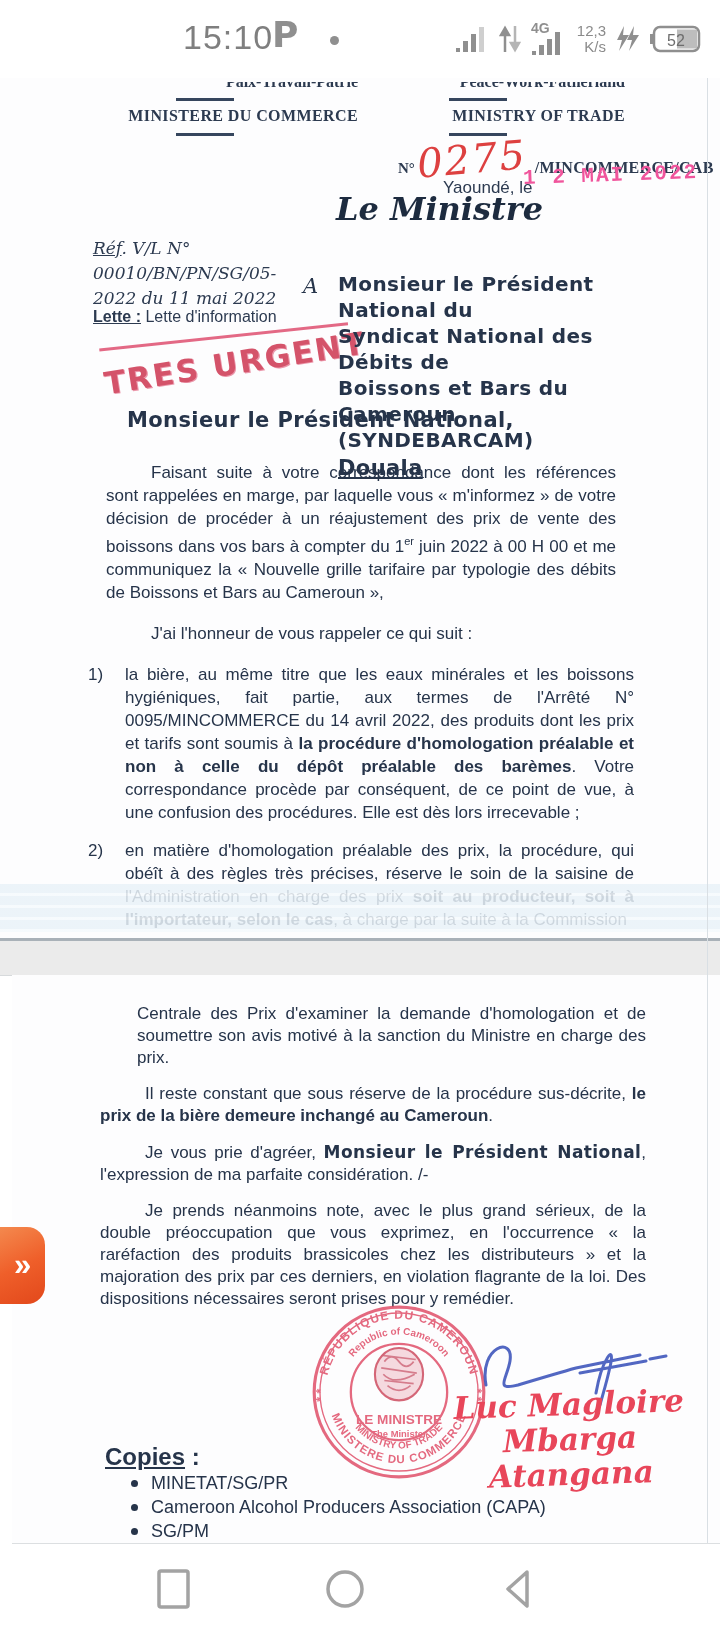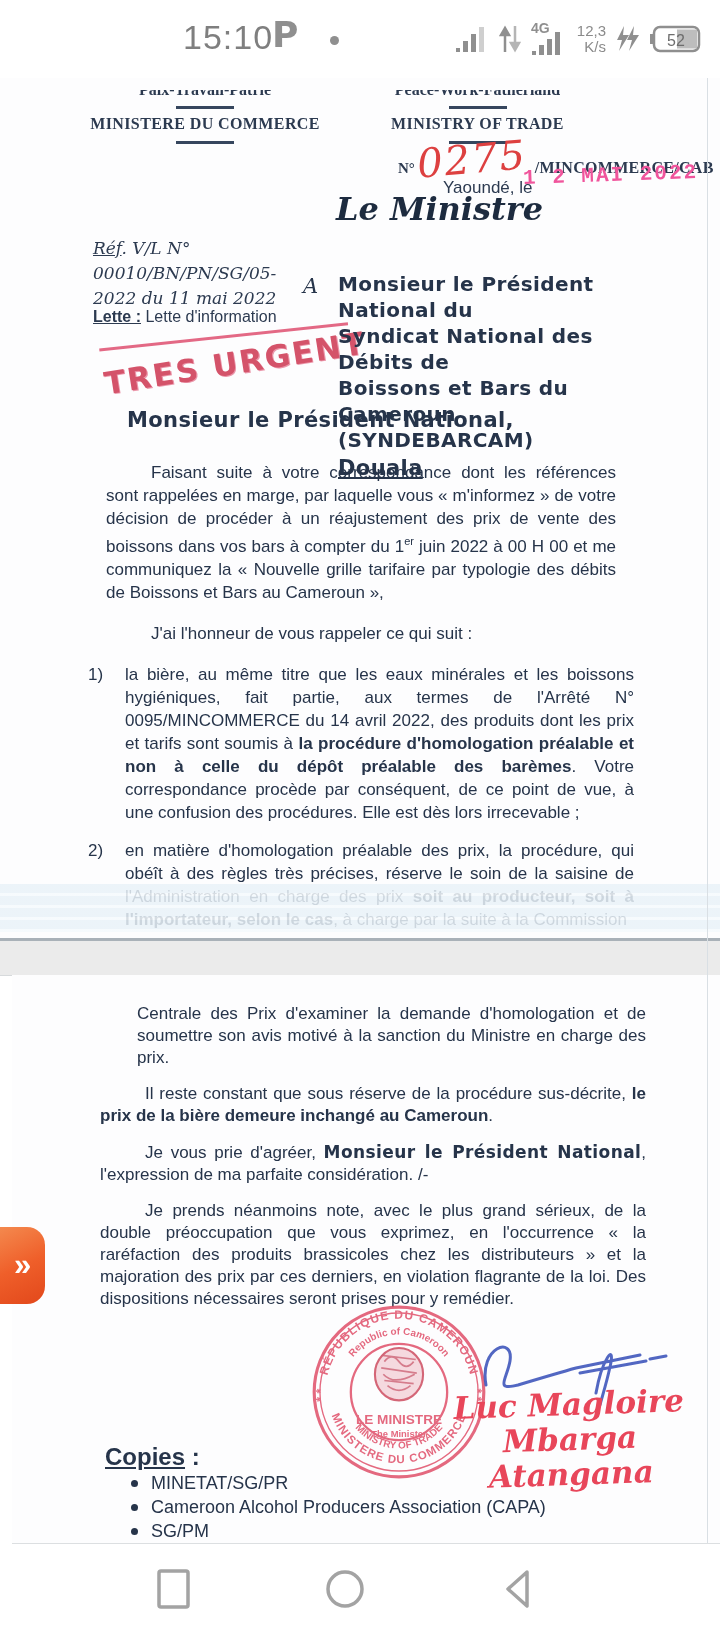--- a/index.html
+++ b/index.html
@@ -19,21 +19,21 @@
   .page-gap{position:absolute;top:941px;left:0;width:720px;height:34px;background:#ebebeb;
             border-bottom:1px solid #d7dadc;}
   .page2{position:absolute;top:975px;left:12px;width:720px;height:568px;background:#fdfdfe;
          border-bottom:1px solid #dcdfe1;}
   .page-edge{position:absolute;top:78px;right:12px;width:1px;height:1465px;background:#d9dfe4;}
   .ink{color:#26344a;}
   .serifb{font-family:"Liberation Serif",serif;font-weight:700;}
   .hand{font-family:"DejaVu Sans",sans-serif;font-weight:700;letter-spacing:.4px;}
   .script{font-family:"DejaVu Serif",serif;font-style:italic;}
   
-  .col{position:absolute;top:12px;text-align:center;color:#2c3a50;}
+  .col{position:absolute;top:4px;text-align:right;color:#2c3a50;}
   .col-left{left:52px;width:306px;}
   .col-right{left:330px;width:295px;}
   .motto-clip{height:11px;overflow:hidden;}
   .motto-clip span{display:block;margin-top:-9px;font-size:16px;font-weight:700;
                    font-family:"Liberation Serif",serif;color:#2c3a50;}
   .hr-short{width:58px;height:3px;background:#36465e;margin:5px auto 0;}
   .ministry{margin-top:6px;font-size:16px;letter-spacing:.4px;color:#2c3a50;}
   .col .hr2{margin-top:8px;}
   
   .num-row{position:absolute;left:398px;top:64px;display:flex;align-items:baseline;color:#2c3a50;}

